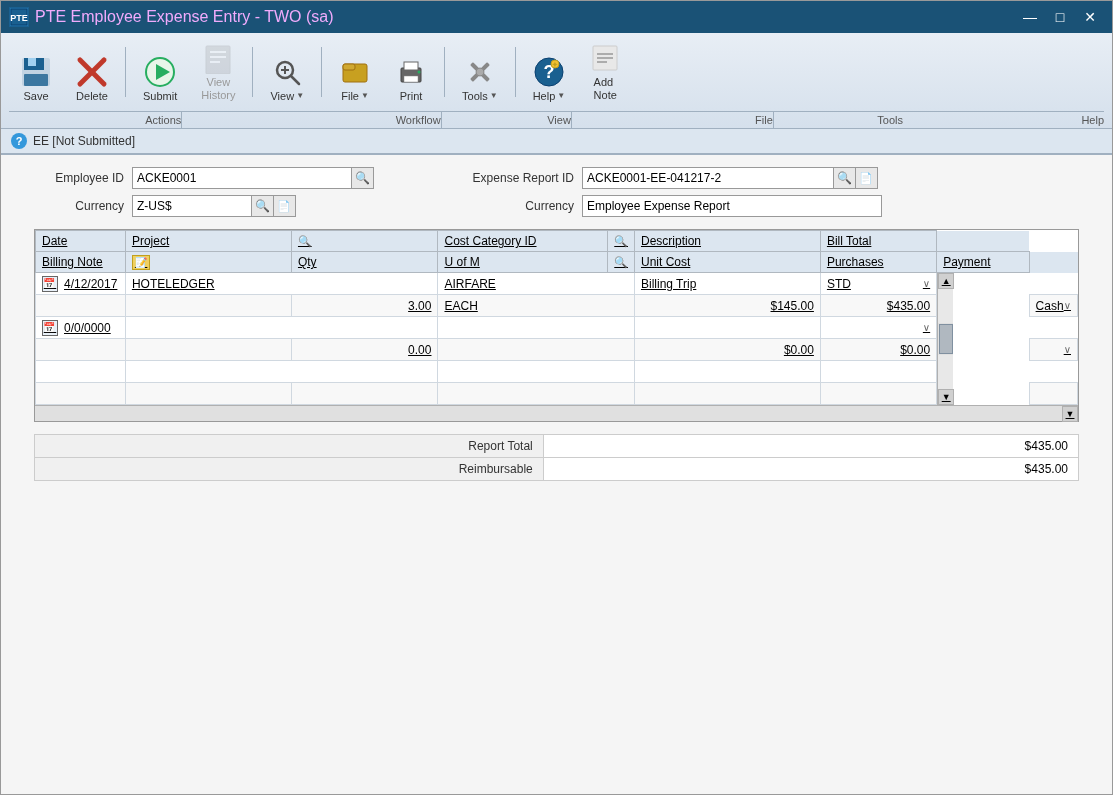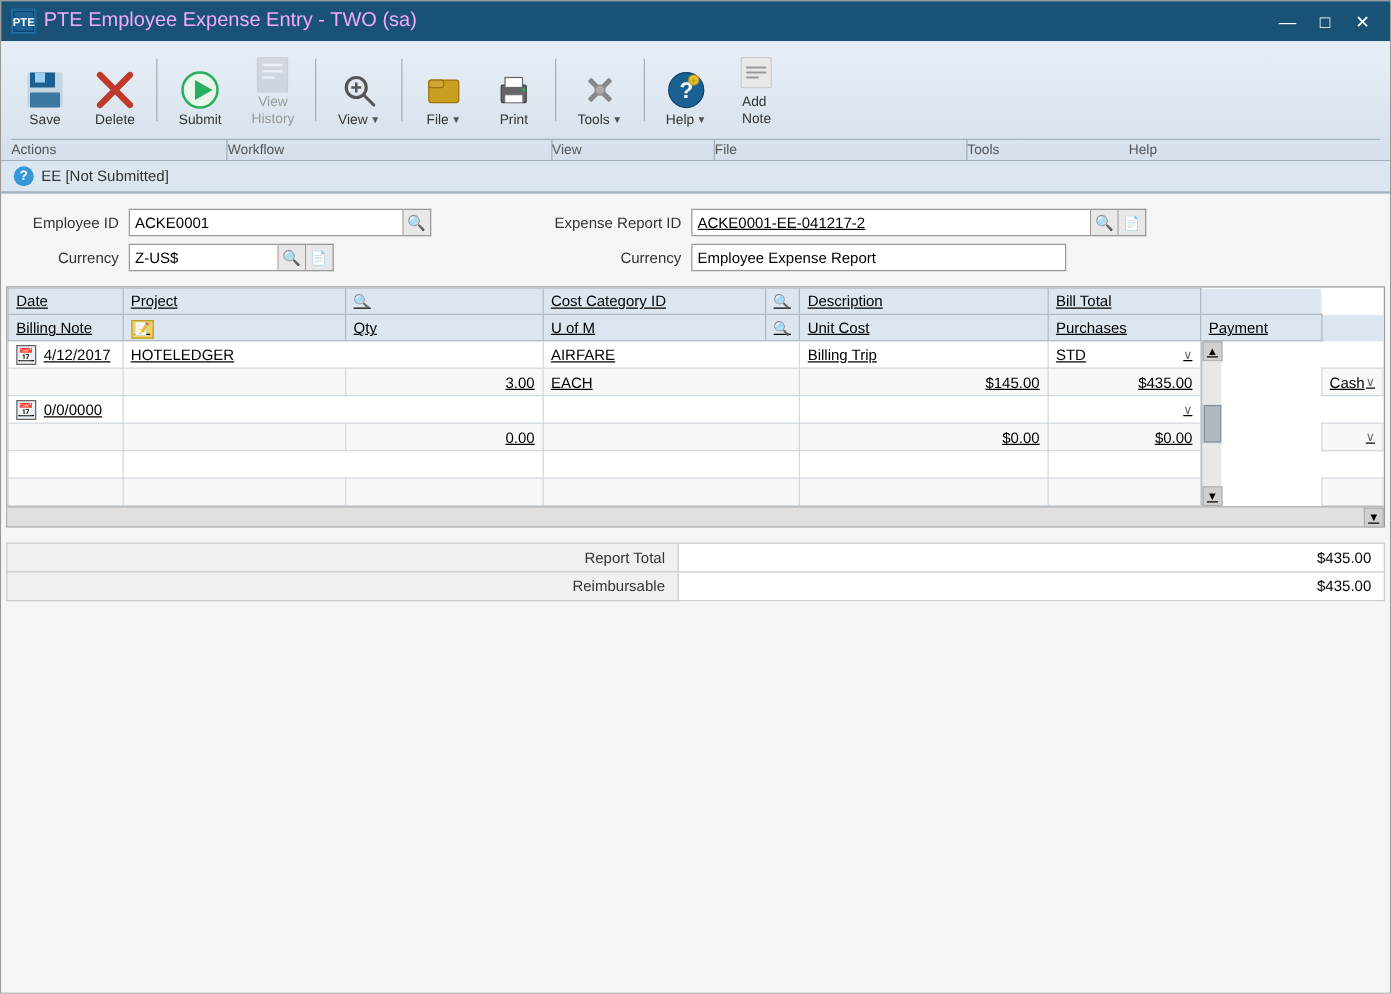--- a/index.html
+++ b/index.html
@@ -130,21 +130,21 @@
       align-self: center;
     }
 
     .toolbar-groups {
       display: flex;
       border-top: 1px solid #a0b0c0;
     }
 
     .toolbar-group-label {
       flex: 1;
-      text-align: left;
+      text-align: right;
       font-size: 11px;
       color: #555;
       padding: 2px 0;
       border-right: 1px solid #a0b0c0;
     }
 
     .toolbar-group-label:last-child { border-right: none; }
 
     
     .status-bar {
@@ -172,21 +172,21 @@
 
     .status-text {
       font-size: 12px;
       color: #333;
     }
 
     
     .main-content {
       flex: 1;
       background: #f5f5f5;
-      padding: 12px 4px;
+      padding: 12px 33px;
       overflow: auto;
     }
 
     
     .form-section {
       display: flex;
       gap: 20px;
       margin-bottom: 12px;
     }
 
@@ -547,21 +547,21 @@
             <div class="lookup-btn">🔍</div>
             <div class="note-btn" style="border-left:none;">📄</div>
           </div>
         </div>
       </div>
 
       <div class="form-column" style="margin-left:60px">
         <div class="form-row">
           <span class="form-label" style="width:120px">Expense Report ID</span>
           <div class="input-with-btn">
-            <input type="text" class="form-input" value="ACKE0001-EE-041217-2" style="width: 320px; text-decoration: underline;">
+            <input type="text" class="form-input" value="ACKE0001-EE-041217-2" style="width: 252px;">
             <div class="lookup-btn">🔍</div>
             <div class="note-btn" style="border-left:none;">📄</div>
           </div>
         </div>
         <div class="form-row">
           <span class="form-label" style="width:120px">Currency</span>
           <input type="text" class="form-input" value="Employee Expense Report" style="width: 300px;">
         </div>
       </div>
     </div>

